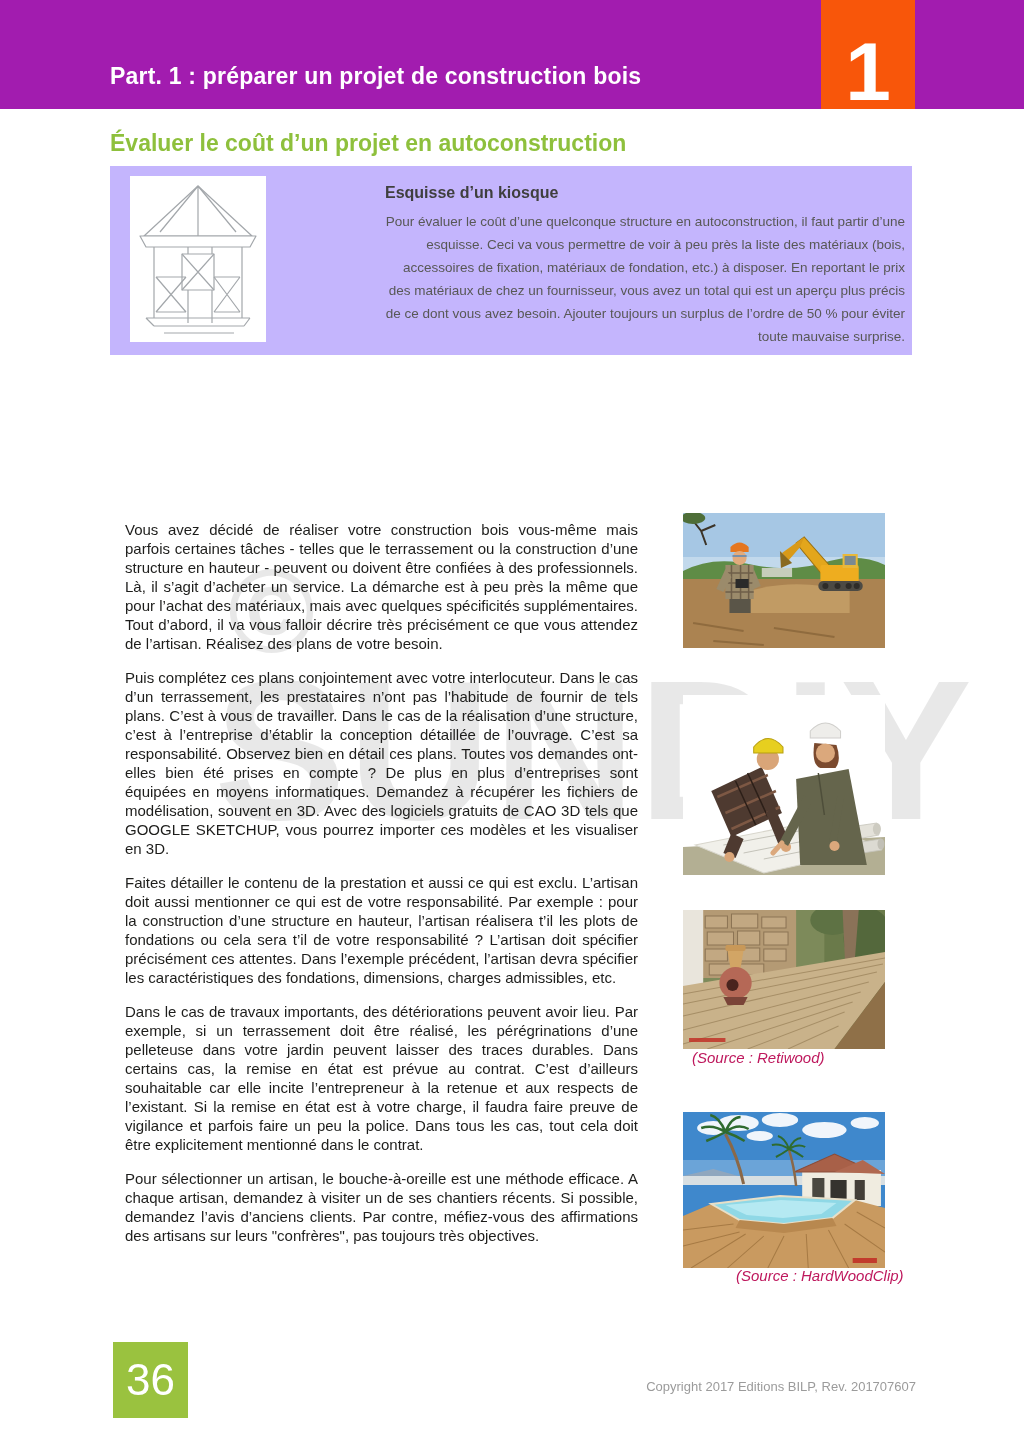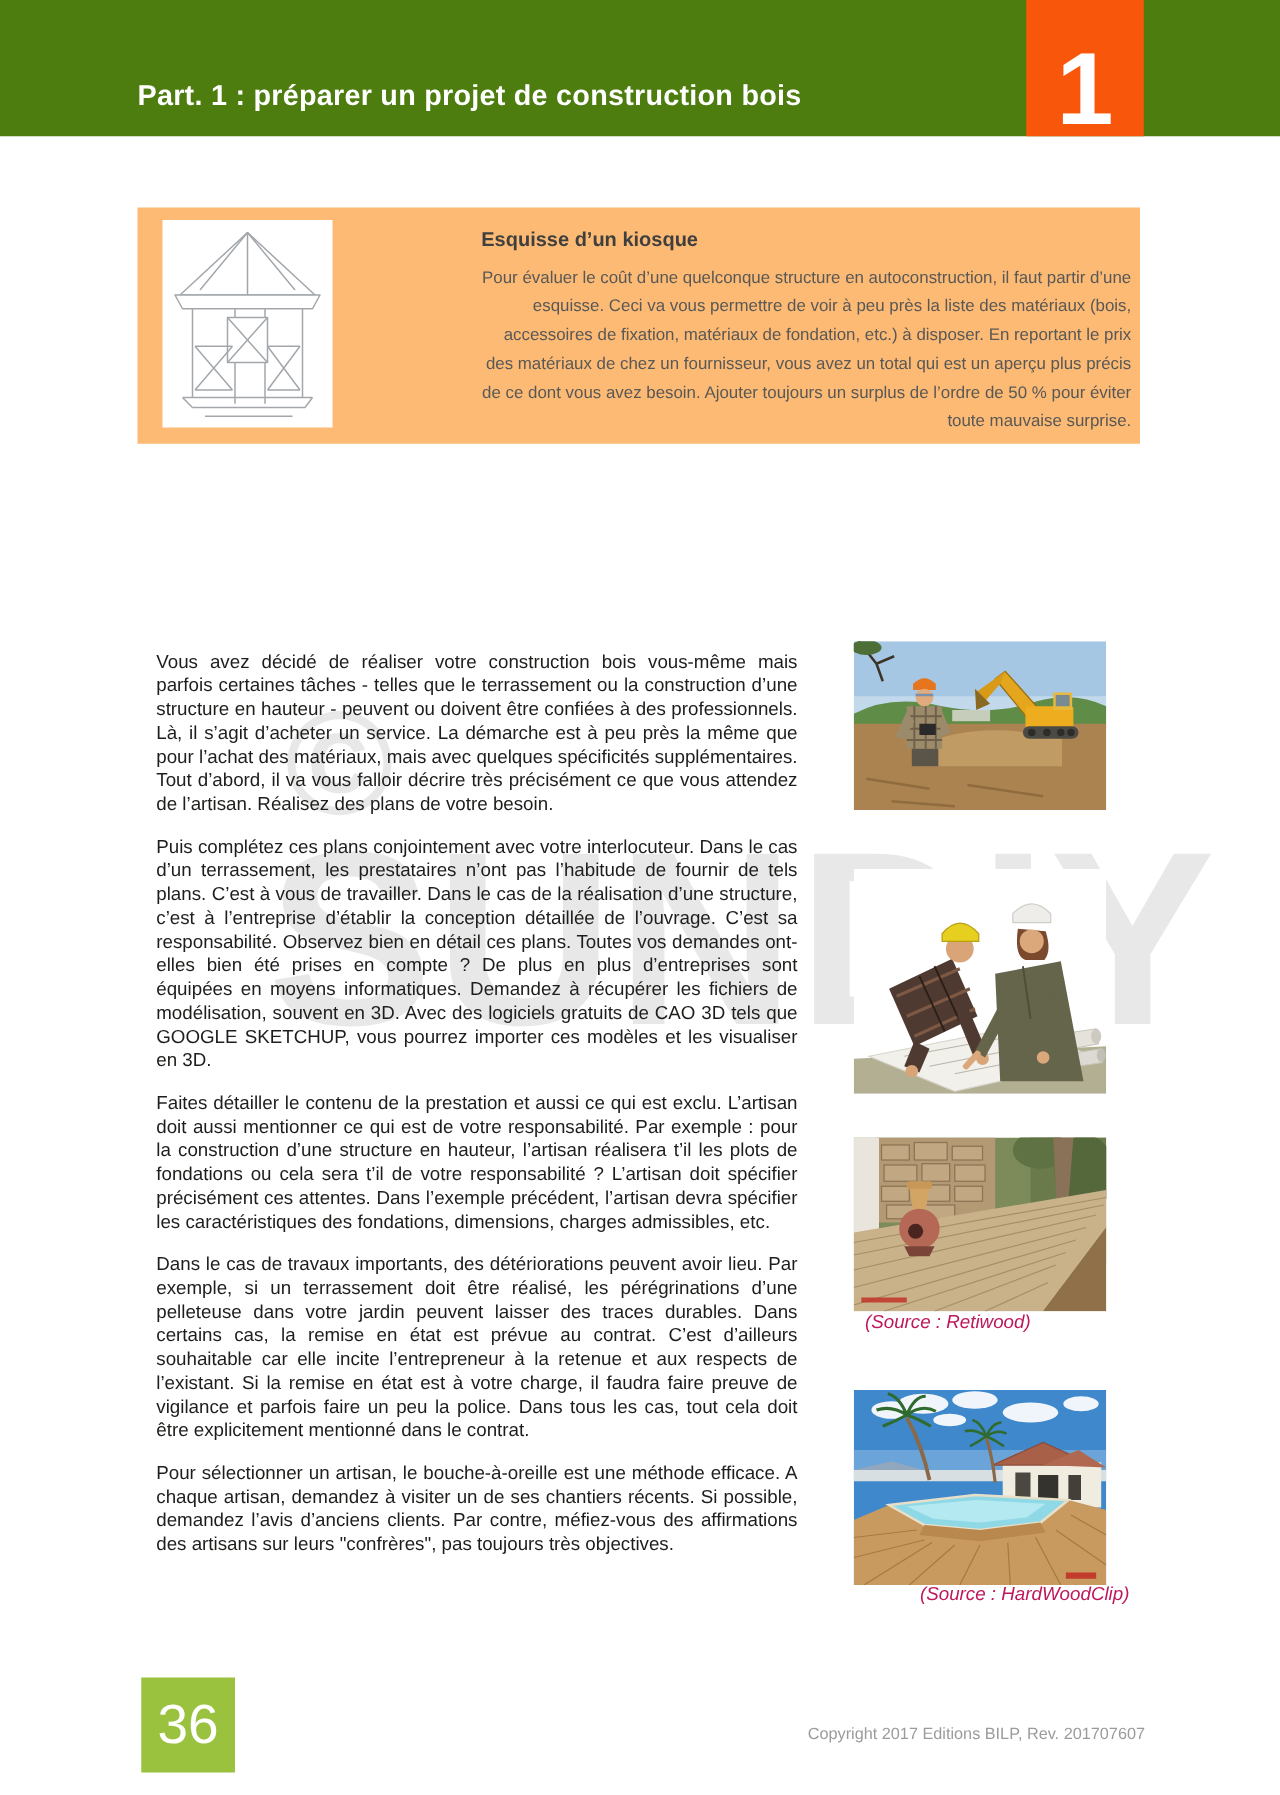--- a/index.html
+++ b/index.html
@@ -10,31 +10,31 @@
   }
 
   
   .watermark { position:absolute; z-index:0; color:rgba(0,0,0,0.09); font-weight:bold; line-height:1; user-select:none; }
   .wm-copy { left:228px; top:552px; font-size:118px; }
   .wm-text { left:214px; top:652px; font-size:198px; letter-spacing:2px; }
 
   .layer { position:absolute; inset:0; z-index:1; }
 
   
-  .top-bar { position:absolute; left:0; top:0; width:1024px; height:109px; background:#4d7c0f; }
+  .top-bar { position:absolute; left:0; top:0; width:1024px; height:109px; background:#a21caf; }
   .top-bar-title { position:absolute; left:110px; top:63px; font-size:23px; font-weight:bold; color:#ffffff; letter-spacing:0.2px; }
   .chapter-box { position:absolute; left:821px; top:0; width:94px; height:109px; background:#f8560a;
                  display:flex; align-items:flex-end; justify-content:center; }
   .chapter-box span { font-size:82px; font-weight:bold; color:#ffffff; line-height:0.92; }
 
   
   .section-title { position:absolute; left:110px; top:130px; font-size:23px; font-weight:bold; color:#8ec03c; }
 
   
-  .info-box { position:absolute; left:110px; top:166px; width:802px; height:189px; background:#fdba74; }
+  .info-box { position:absolute; left:110px; top:166px; width:802px; height:189px; background:#c4b5fd; }
   .kiosk-frame { position:absolute; left:20px; top:10px; width:136px; height:166px; background:#ffffff; }
   .info-title { position:absolute; left:275px; top:18px; font-size:16px; font-weight:bold; color:#3f3f3e; }
   .info-body  { position:absolute; left:275px; top:44px; width:520px; font-size:13.5px; line-height:23px; color:#585856;text-align:right; }
 
   
   .article-heading { position:absolute; left:110px; top:422px; width:620px; line-height:37px; }
   .article-id { font-size:15px; font-weight:bold; color:#e8500f; margin-right:12px; }
   .article-title { font-size:35px; font-weight:bold; color:#8ec03c; }
 
   
@@ -63,20 +63,21 @@
 
 <div class="layer">
 
   <header class="top-bar">
     <div class="top-bar-title">Part. 1 : préparer un projet de construction bois</div>
     <div class="chapter-box">
       <span>1</span>
     </div>
   </header>
 
+  <h2 class="section-title">Évaluer le coût d’un projet en autoconstruction</h2>
 
   <section class="info-box">
     <div class="kiosk-frame">
       <svg viewBox="0 0 136 166" width="136" height="166">
         <g fill="none" stroke="#a3a7ab" stroke-width="1.2" stroke-linejoin="round">
           <path d="M68 10 L14 60 L122 60 Z" fill="#ffffff"></path>
           <path d="M68 10 L30 56 M68 10 L68 60 M68 10 L106 56"></path>
           <path d="M10 60 L126 60 L120 71 L16 71 Z" fill="#ffffff"></path>
           <path d="M24 71 V142 M58 71 V147 M82 71 V147 M112 71 V142"></path>
           <rect x="52" y="78" width="32" height="36" fill="#ffffff"></rect>

